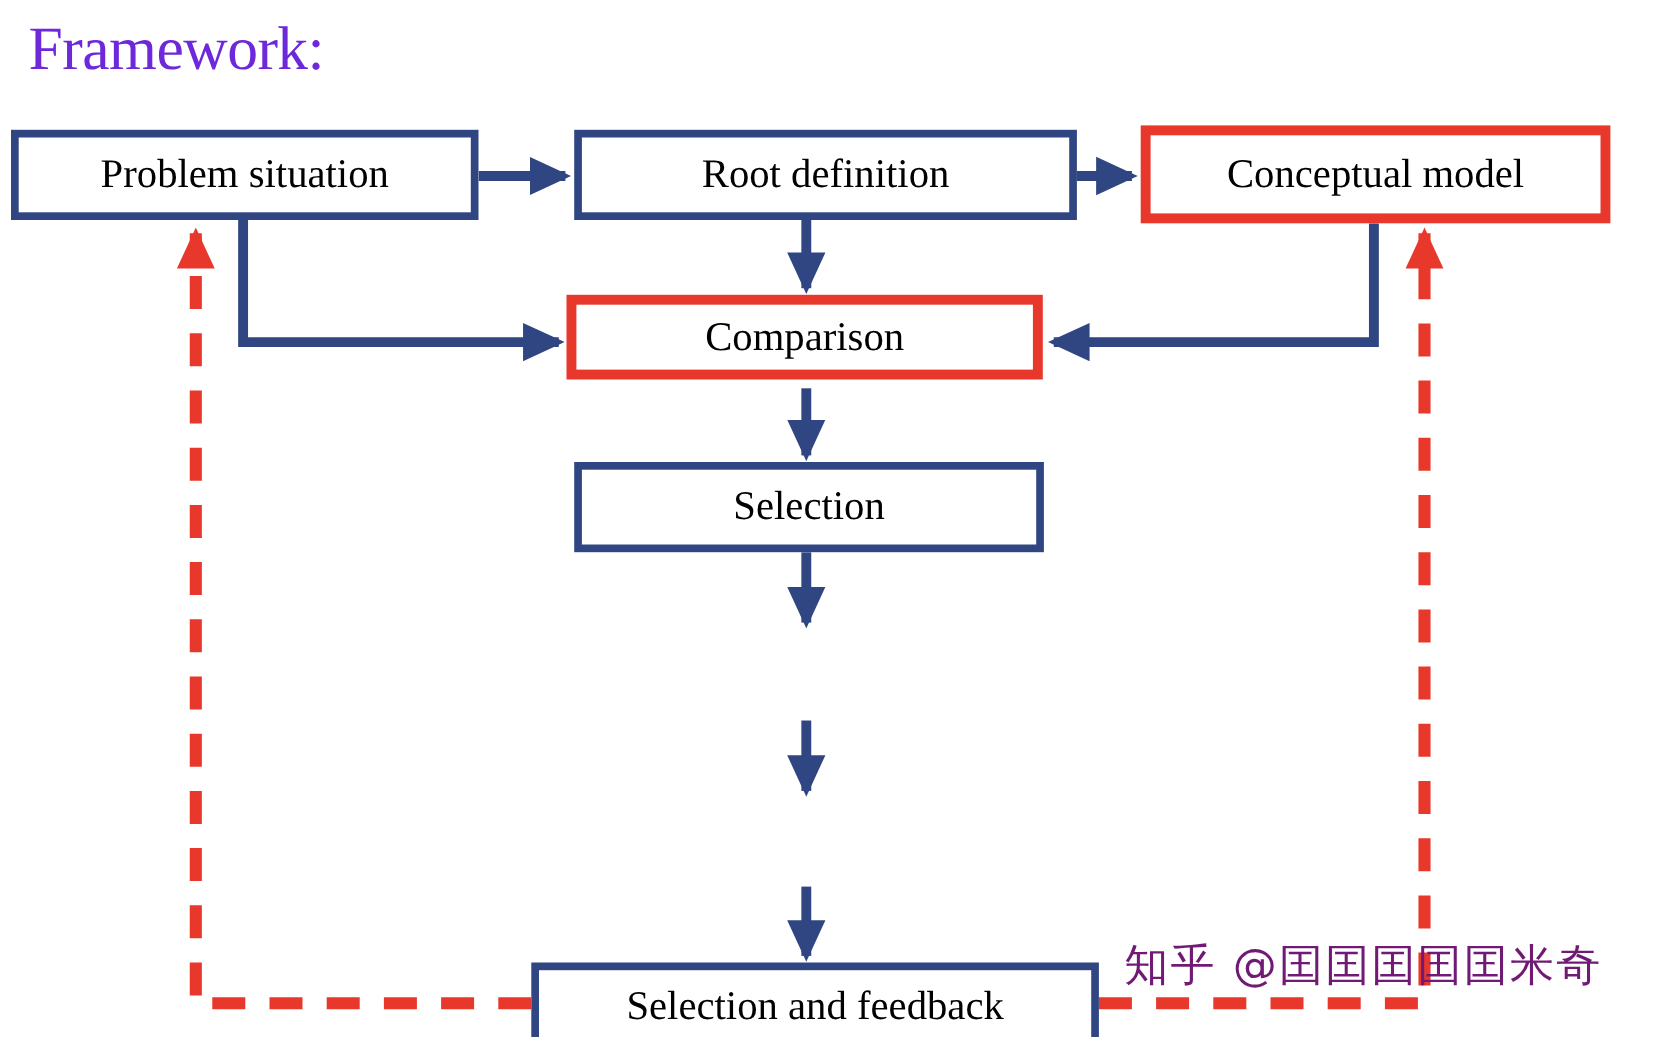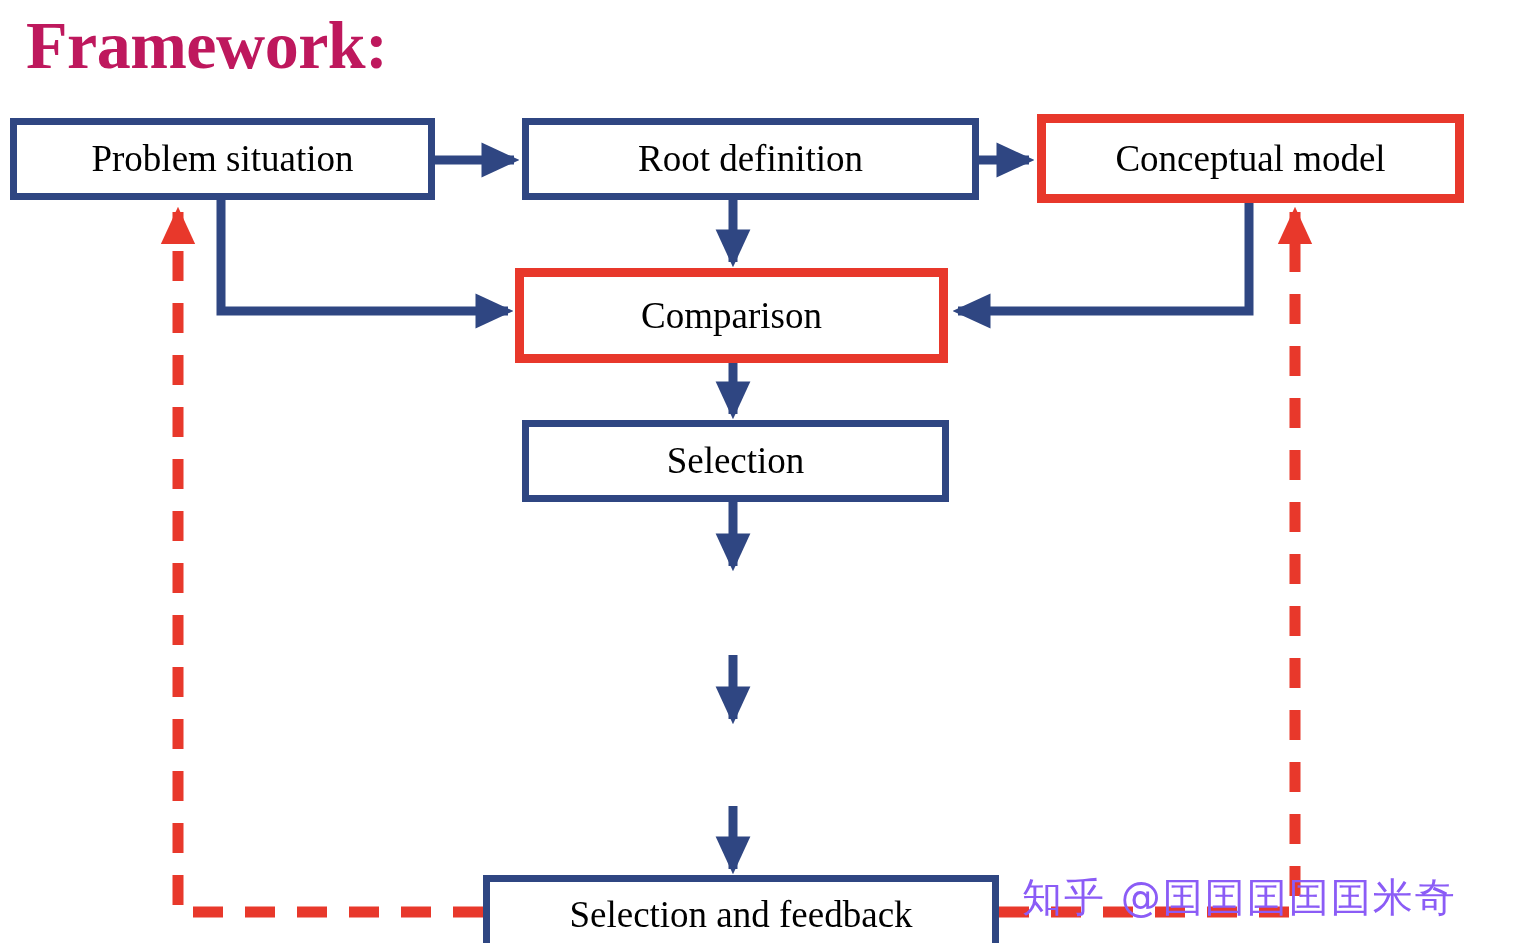--- a/index.html
+++ b/index.html
@@ -15,24 +15,24 @@
     width: 1526px;
     height: 943px;
     background: #ffffff;
     overflow: hidden;
   }
   #title {
     position: absolute;
     left: 26px;
     top: 10px;
     font-family: "Liberation Serif", "DejaVu Serif", serif;
-    font-weight: bold;
-    font-size: 68px;
+    font-weight: normal;
+    font-size: 56px;
     line-height: 70px;
-    color: #be185d;
+    color: #6d28d9;
     letter-spacing: -0.5px;
     white-space: nowrap;
   }
   #diagram {
     position: absolute;
     left: 0;
     top: 0;
     width: 1526px;
     height: 943px;
   }
@@ -58,25 +58,24 @@
     line-height: 40px;
     color: #000000;
   }
   #watermark {
     position: absolute;
     left: 1022px;
     top: 855px;
     font-family: "DejaVu Sans", "Liberation Sans", sans-serif;
     font-size: 40px;
     line-height: 46px;
-    color: #8b5cf6;
+    color: #701a75;
     white-space: nowrap;
     letter-spacing: 2px;
     pointer-events: none;
-    margin-top: 19px;
   }
 </style>
 </head>
 <body>
 
 <div id="canvas">
 
   <div id="title">Framework:</div>
 
   <svg id="diagram" viewBox="0 0 1526 943">
@@ -117,21 +116,21 @@
   </div>
 
   <div class="node node-blue" style="left:522px; top:118px; width:457px; height:82px;">
     <span class="node-label">Root definition</span>
   </div>
 
   <div class="node node-red" style="left:1037px; top:114px; width:427px; height:89px;">
     <span class="node-label">Conceptual model</span>
   </div>
 
-  <div class="node node-red" style="left:515px; top:268px; width:433px; height:95px;">
+  <div class="node node-red" style="left:515px; top:268px; width:433px; height:77px;">
     <span class="node-label">Comparison</span>
   </div>
 
   <div class="node node-blue" style="left:522px; top:420px; width:427px; height:82px;">
     <span class="node-label">Selection</span>
   </div>
 
 
 
   <div class="node node-blue" style="left:483px; top:875px; width:516px; height:82px;">

